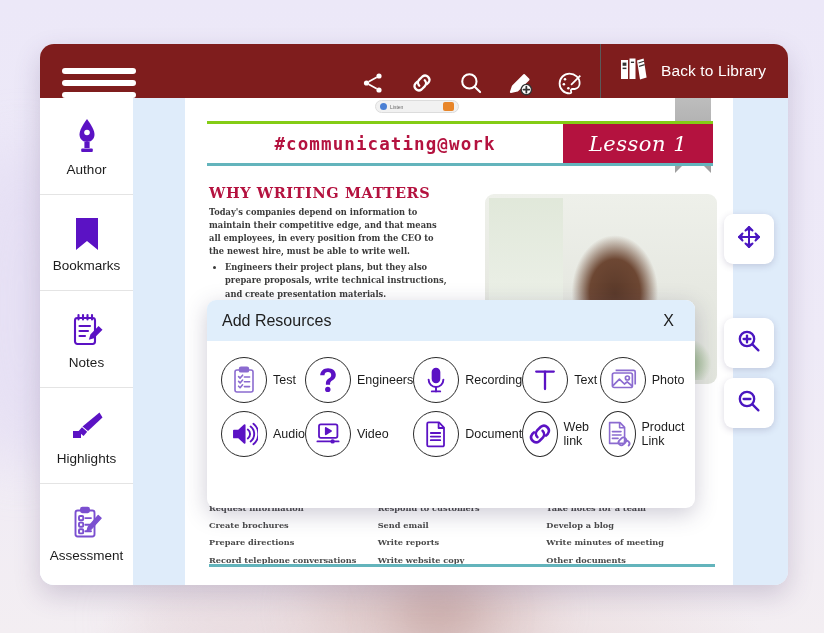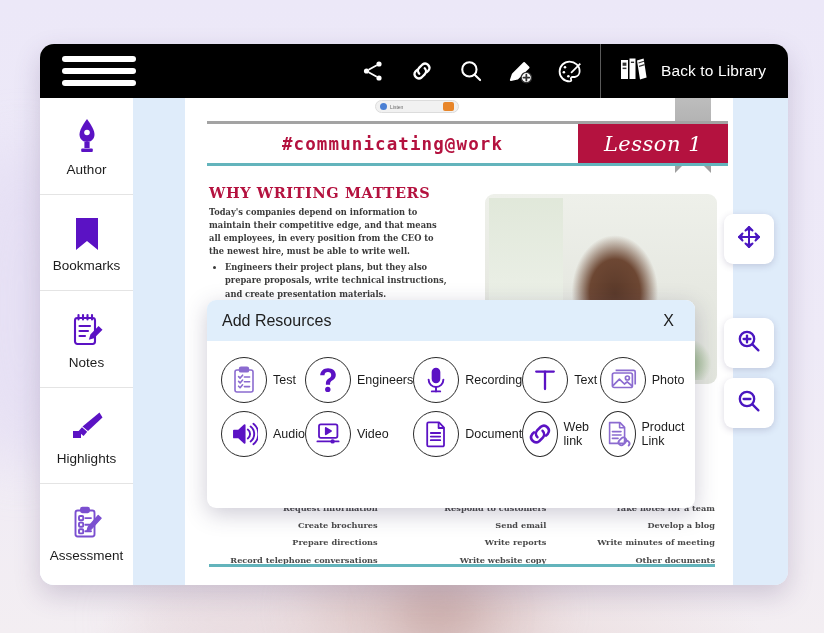--- a/index.html
+++ b/index.html
@@ -26,22 +26,22 @@
   .app-window {
     position: absolute; left: 40px; top: 44px;
     width: 748px; height: 541px;
     background: #ffffff;
     border-radius: 14px;
     box-shadow: 0 10px 26px rgba(80,60,110,.22);
     overflow: hidden;
   }
   
   .topbar {
-    height: 54px; background: #000000;
-    display: flex; align-items: center;
+    height: 54px; background: #7f1d1d;
+    display: flex; align-items: flex-end;
     position: relative;
   }
   .hamburger {
     margin-left: 22px; width: 74px;
     display: flex; flex-direction: column; gap: 6px;
     cursor: pointer;
   }
   .hamburger span { display: block; height: 6px; border-radius: 3px; background: #fff; }
   .topbar-spacer { flex: 1; }
   .tool-icons { display: flex; align-items: center; gap: 19px; padding-right: 16px; }
@@ -81,22 +81,22 @@
     width: 84px; height: 13px; border-radius: 7px;
     background: #f1f1f1; border: 1px solid #dcdcdc;
     display: flex; align-items: center; gap: 3px; padding: 0 4px;
     filter: blur(.6px);
   }
   .listen-dot { width: 7px; height: 7px; border-radius: 50%; background: #4a7fd4; }
   .listen-text { font-size: 5px; color: #6b6b6b; flex: 1; }
   .listen-play { width: 11px; height: 9px; border-radius: 2px; background: #e8862a; }
 
   .banner {
-    position: absolute; left: 22px; right: 5px; top: 23px; height: 45px;
-    border-top: 3px solid #a3a3a3; border-bottom: 3px solid #63b4bc;
+    position: absolute; left: 22px; right: 20px; top: 23px; height: 45px;
+    border-top: 3px solid #84cc16; border-bottom: 3px solid #63b4bc;
     display: flex; align-items: stretch;
   }
   .banner-title {
     flex: 1; display: flex; align-items: center; justify-content: center;
     color: #b4123f; font-size: 17.5px; font-weight: 700;
     letter-spacing: 1.1px; font-family: "DejaVu Sans Mono", monospace;
   }
   .banner-lesson {
     width: 150px; background: #b4123f;
     display: flex; align-items: center; justify-content: center;
@@ -136,21 +136,21 @@
   }
   .photo-win {
     position: absolute; left: 4px; top: 4px; width: 74px; height: 120px;
     background: linear-gradient(180deg,#dfe7d8 0%, #eef2ea 100%);
     opacity: .9;
   }
   .col-table {
     position: absolute; left: 24px; right: 18px; top: 402px;
     display: flex; font-family: "DejaVu Serif", serif;
     font-size: 8.2px; color: #4a4a4a; font-weight: 700;
-    filter: blur(.5px); text-align: right;
+    filter: blur(.5px); text-align: left;
   }
   .col-table .col { flex: 1; }
   .col-table .col div { line-height: 2.1; }
   .table-rule {
     position: absolute; left: 24px; right: 18px; top: 466px;
     height: 3px; background: #63b4bc;
   }
 
   
   .right-controls {

